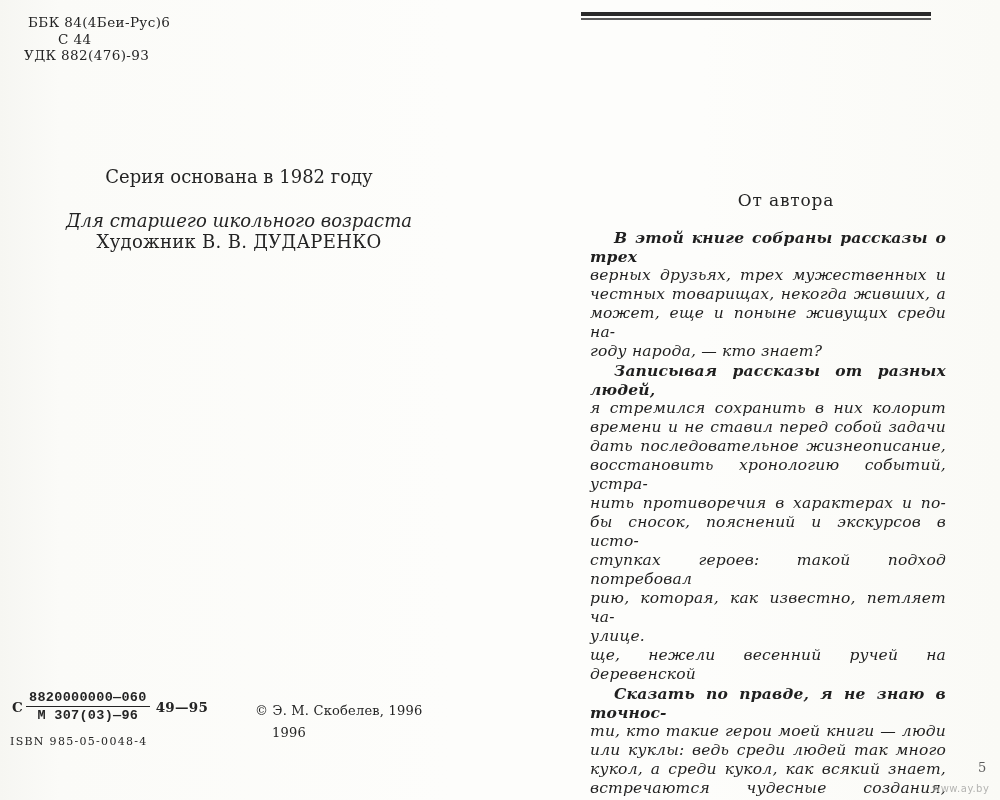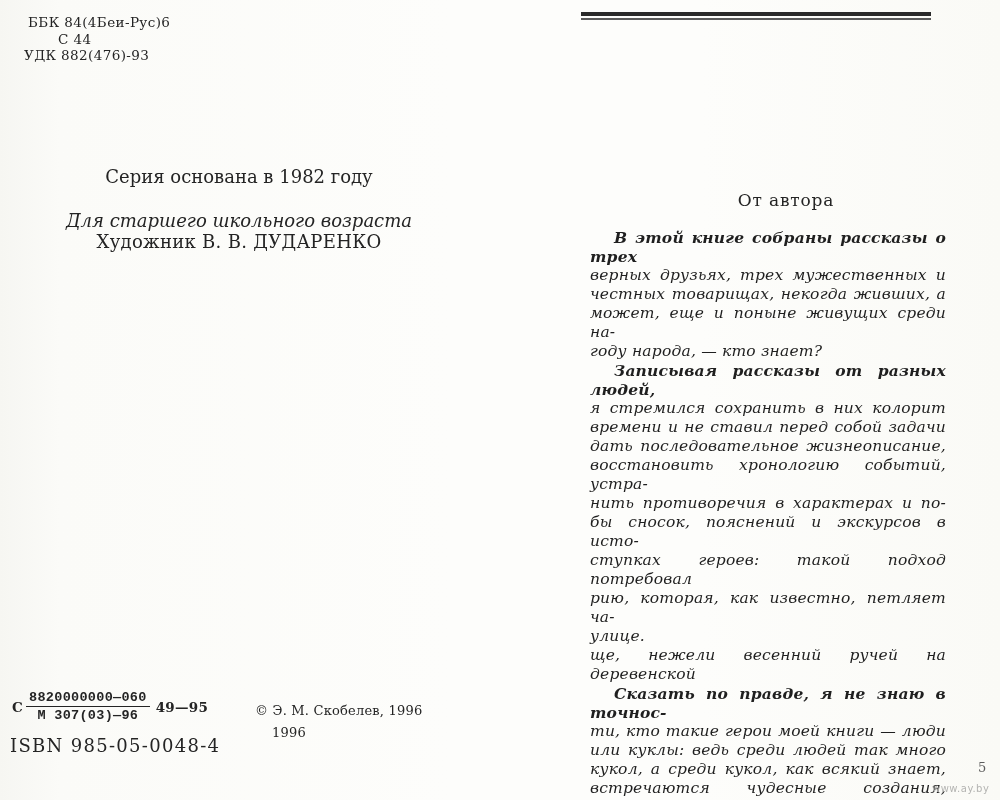--- a/index.html
+++ b/index.html
@@ -16,21 +16,21 @@
   .bbk-line2{padding-left:30px;}
   .bbk-line3{margin-left:-4px;}
   .series-block{position:absolute;left:8px;top:166px;width:462px;text-align:center;font-size:18px;}
   .audience-note{font-style:italic;margin-top:23px;}
   .artist-credit{letter-spacing:.3px;}
   .print-code{position:absolute;left:12px;top:690px;display:flex;align-items:center;
     font-weight:bold;font-size:13.5px;letter-spacing:.3px;}
   .pc-frac{display:inline-block;text-align:center;margin:0 6px 0 3px;font-family:Liberation Mono, monospace;}
   .pc-num{border-bottom:1.6px solid #242424;padding:0 3px 1px 3px;}
   .pc-den{padding-top:1px;}
-  .isbn{position:absolute;left:10px;top:735px;font-size:18px;letter-spacing:1.3px;}
+  .isbn{position:absolute;left:10px;top:735px;font-size:11px;letter-spacing:1.3px;}
   .copyright-block{position:absolute;left:255px;top:700px;font-size:13px;line-height:22px;letter-spacing:.2px;}
   .copyright-wrap{padding-left:17px;}
   
   .preface-title{position:absolute;left:608px;top:190px;width:356px;text-align:center;
     font-size:17px;letter-spacing:.8px;}
   .preface-body{position:absolute;left:590px;top:228px;width:356px;
     font-style:italic;font-size:15.5px;line-height:19px;letter-spacing:.2px;color:#1f1f1f;}
   .tline{text-align:justify;text-align-last:justify;}
   .tline.first{text-indent:24px;font-weight:bold;}
   .tline.last{text-align-last:left;}

